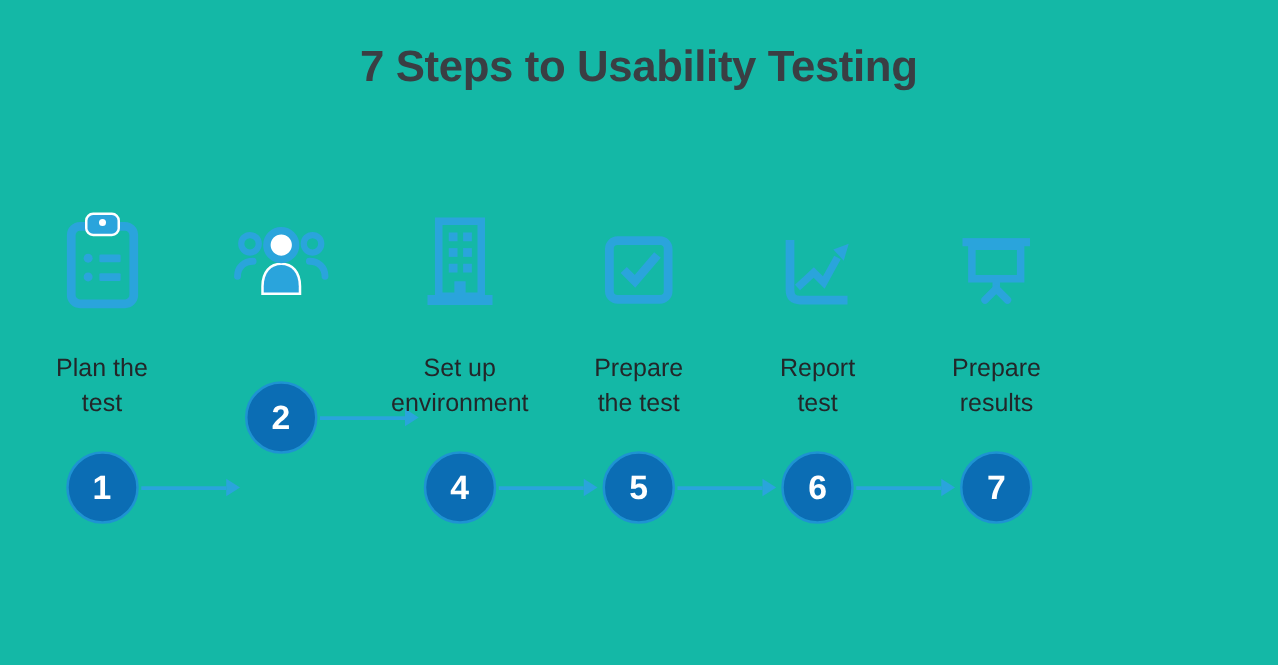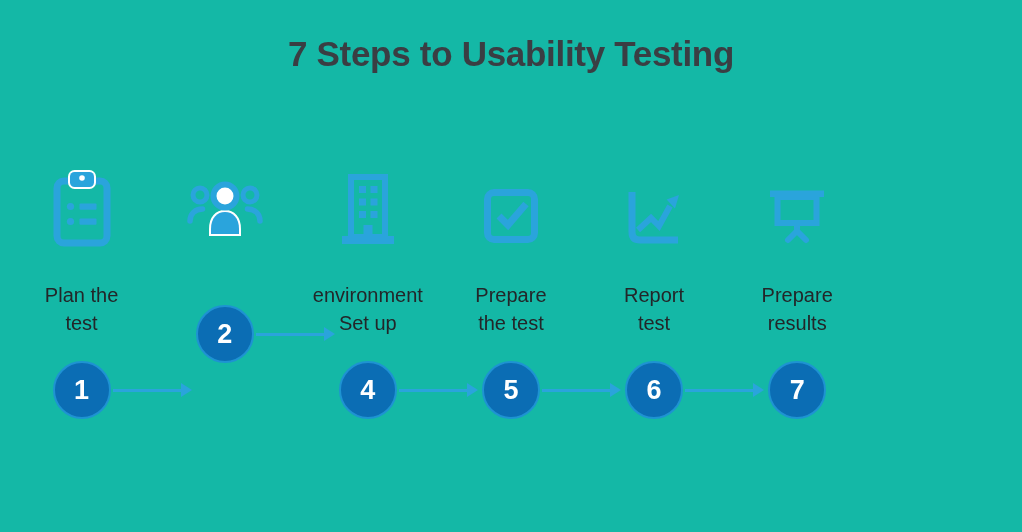--- a/index.html
+++ b/index.html
@@ -141,22 +141,22 @@
           <rect x="31" y="18" width="7" height="7" fill="#2aa4dc"></rect>
           <rect x="42.5" y="18" width="7" height="7" fill="#2aa4dc"></rect>
           <rect x="31" y="30.5" width="7" height="7" fill="#2aa4dc"></rect>
           <rect x="42.5" y="30.5" width="7" height="7" fill="#2aa4dc"></rect>
           <rect x="31" y="43" width="7" height="7" fill="#2aa4dc"></rect>
           <rect x="42.5" y="43" width="7" height="7" fill="#2aa4dc"></rect>
           <rect x="35.5" y="57" width="9" height="11" fill="#2aa4dc"></rect>
         </svg>
       </div>
       <div class="step-label">
+        <span>Set up</span>
         <span>environment</span>
-        <span>Set up</span>
       </div>
       <div class="circle-row">
         <div class="step-circle">
           <span>4</span>
         </div>
         <div class="connector">
           <div class="connector-line"></div>
           <div class="connector-head"></div>
         </div>
       </div>

